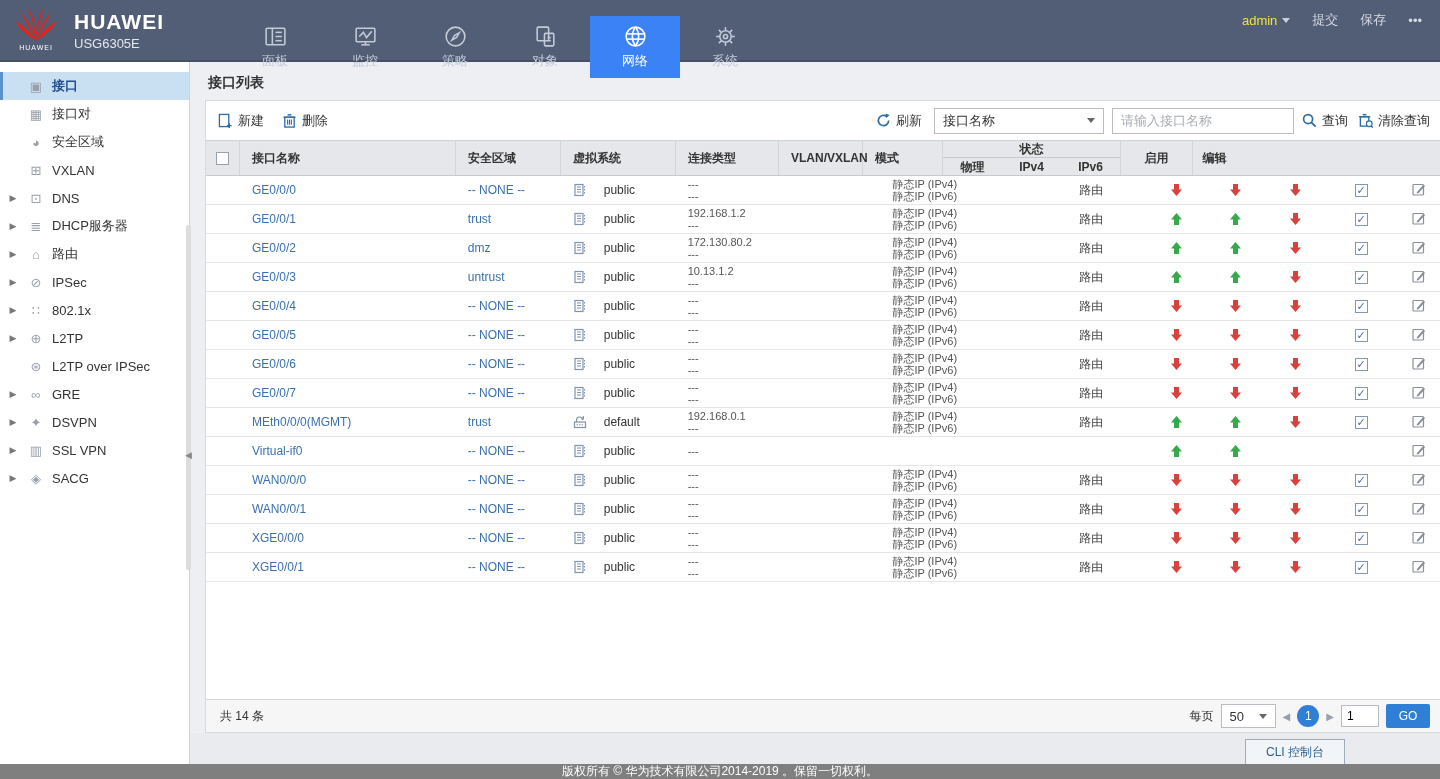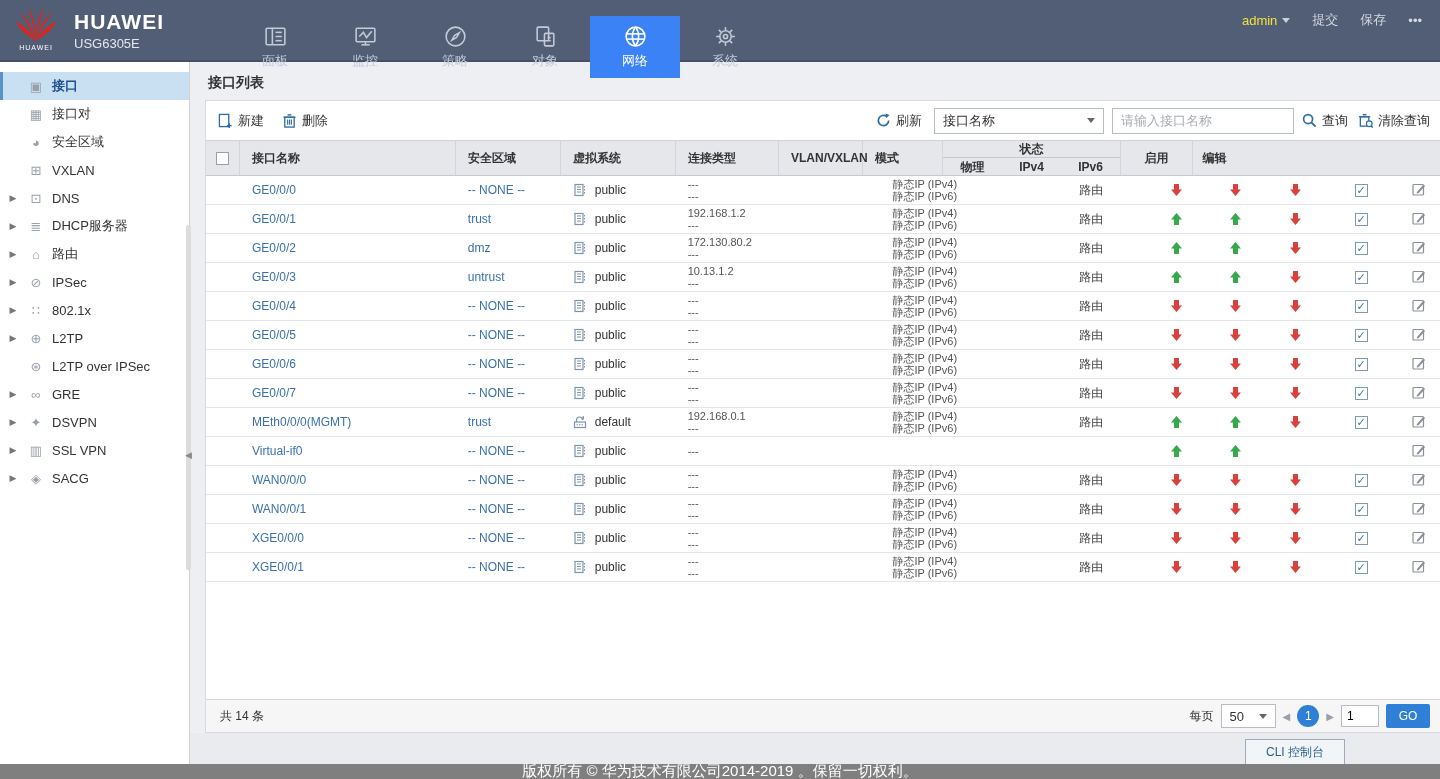--- a/index.html
+++ b/index.html
@@ -73,21 +73,21 @@
     align-items:center; justify-content:center; font-size:11px; color:#4a6d96; cursor:pointer; }
   .cb.checked { border-color:#7f98b5; }
 
   .tbody { }
   .tr { display:flex; height:29px; border-bottom:1px solid #e4e5e8; align-items:center; font-size:12px; color:#444; }
   .td { padding-left:12px; overflow:hidden; white-space:nowrap; }
   .td.center { display:flex; align-items:center; justify-content:center; padding-left:0; }
   a.blue-link { color:#3a70ad; text-decoration:none; cursor:pointer; }
   .two-line { display:flex; flex-direction:column; justify-content:center; font-size:11px;
     line-height:12px; color:#555; }
-  .vsys-cell { display:flex; align-items:center; gap:8px; color:#333; }
+  .vsys-cell { display:flex; align-items:center; gap:17px; color:#333; }
   .arrow-svg { width:11px; height:12px; }
   .edit-ic svg { width:14px; height:14px; cursor:pointer; }
 
   
   .c-sel{width:34px;} .c-name{width:216px;} .c-zone{width:105px;} .c-vsys{width:115px;}
   .c-ip{width:205px;} .c-conn{width:103px;} .c-vlan{width:84px;} .c-mode{width:80px;}
   .c-phy{width:59px;} .c-v4{width:59px;} .c-v6{width:60px;} .c-en{width:72px;} .c-ed{width:43px;}
   .c-status{width:178px;}
   .th.c-sel, .td.c-sel { justify-content:center; padding-left:0; display:flex; align-items:center; }
 
@@ -102,21 +102,21 @@
   .pg-input { width:38px; height:22px; border:1px solid #b9bcc2; font-size:12px; padding:0 5px; font-family:inherit;}
   .go-btn { width:44px; height:24px; background:#2f7fd6; color:#fff; border:none; font-size:12px;
     border-radius:2px; cursor:pointer; font-family:inherit; }
 
   
   .bottom-zone { position:absolute; left:190px; top:733px; width:1250px; height:31px; background:#e9ebee; }
   .cli-btn { position:absolute; right:95px; bottom:0px; width:100px; height:25px; background:#f2f5f8;
     border:1px solid #9fabba; border-bottom:none; color:#2c5f8f; font-size:12px; display:flex;
     align-items:center; justify-content:center; cursor:pointer; }
   .copyright { position:absolute; left:0; top:764px; width:1440px; height:15px; background:#7f7f7f;
-    color:#fff; font-size:15px; display:flex; align-items:center; justify-content:center; }
+    color:#fff; font-size:12px; display:flex; align-items:center; justify-content:center; }
 </style>
 </head>
 <body>
 
 <div class="topnav">
   <div class="logo-wrap">
     <div class="logo-flower">
       <svg width="44" height="36" viewBox="0 0 44 36">
         <g fill="#e2231a">
           <path d="M22 34 C14 28 6 24 2 14 C8 18 16 24 22 34 Z"></path>

